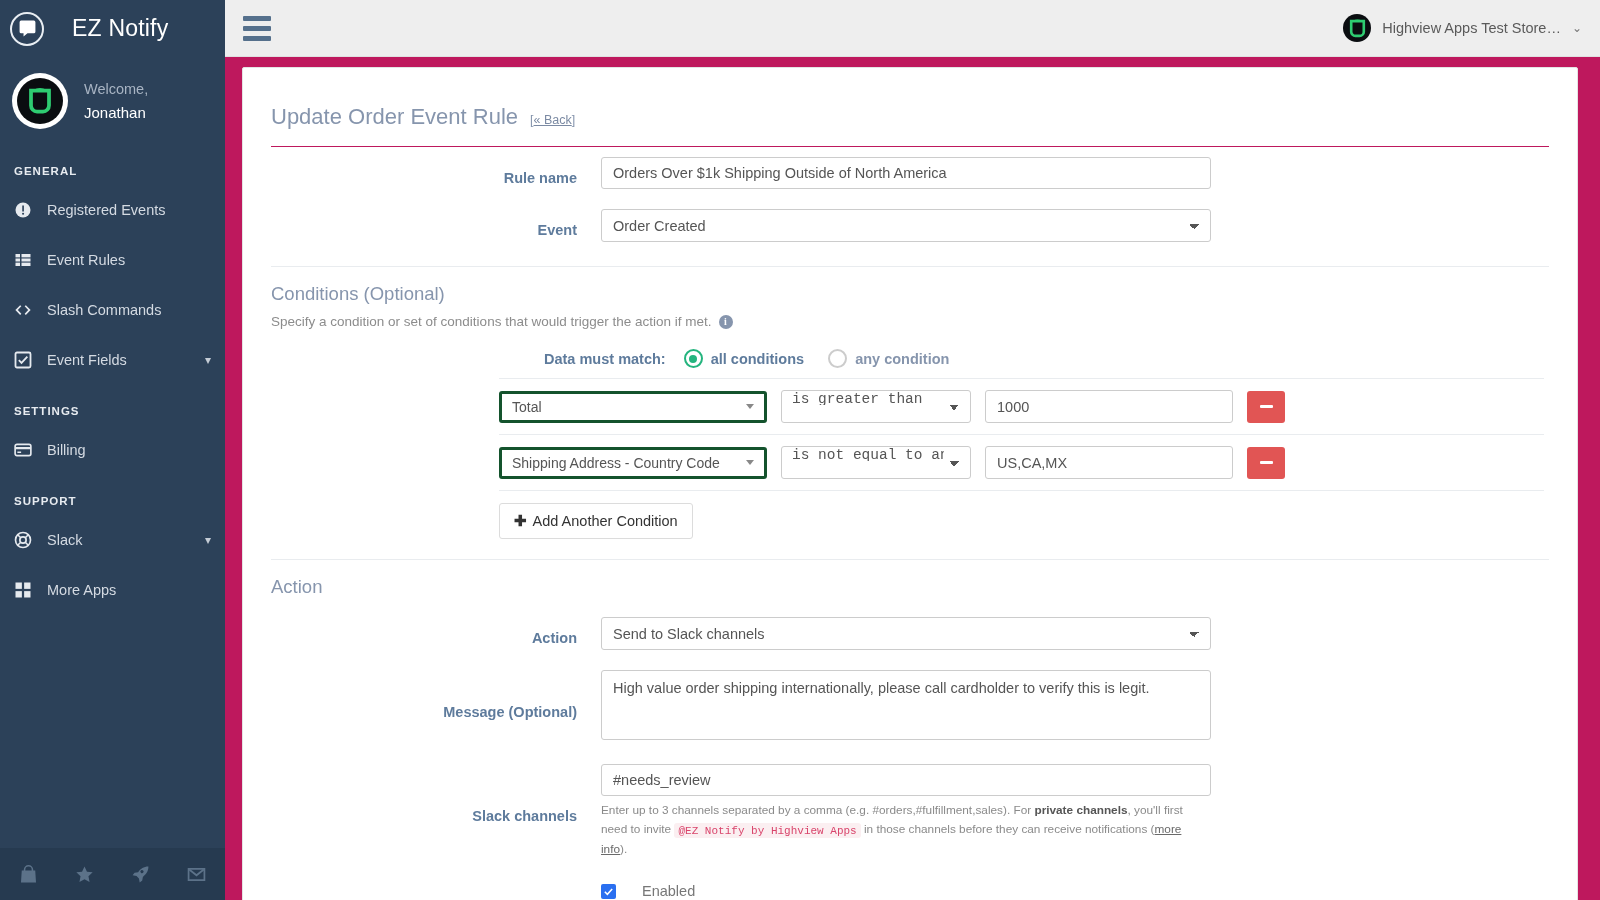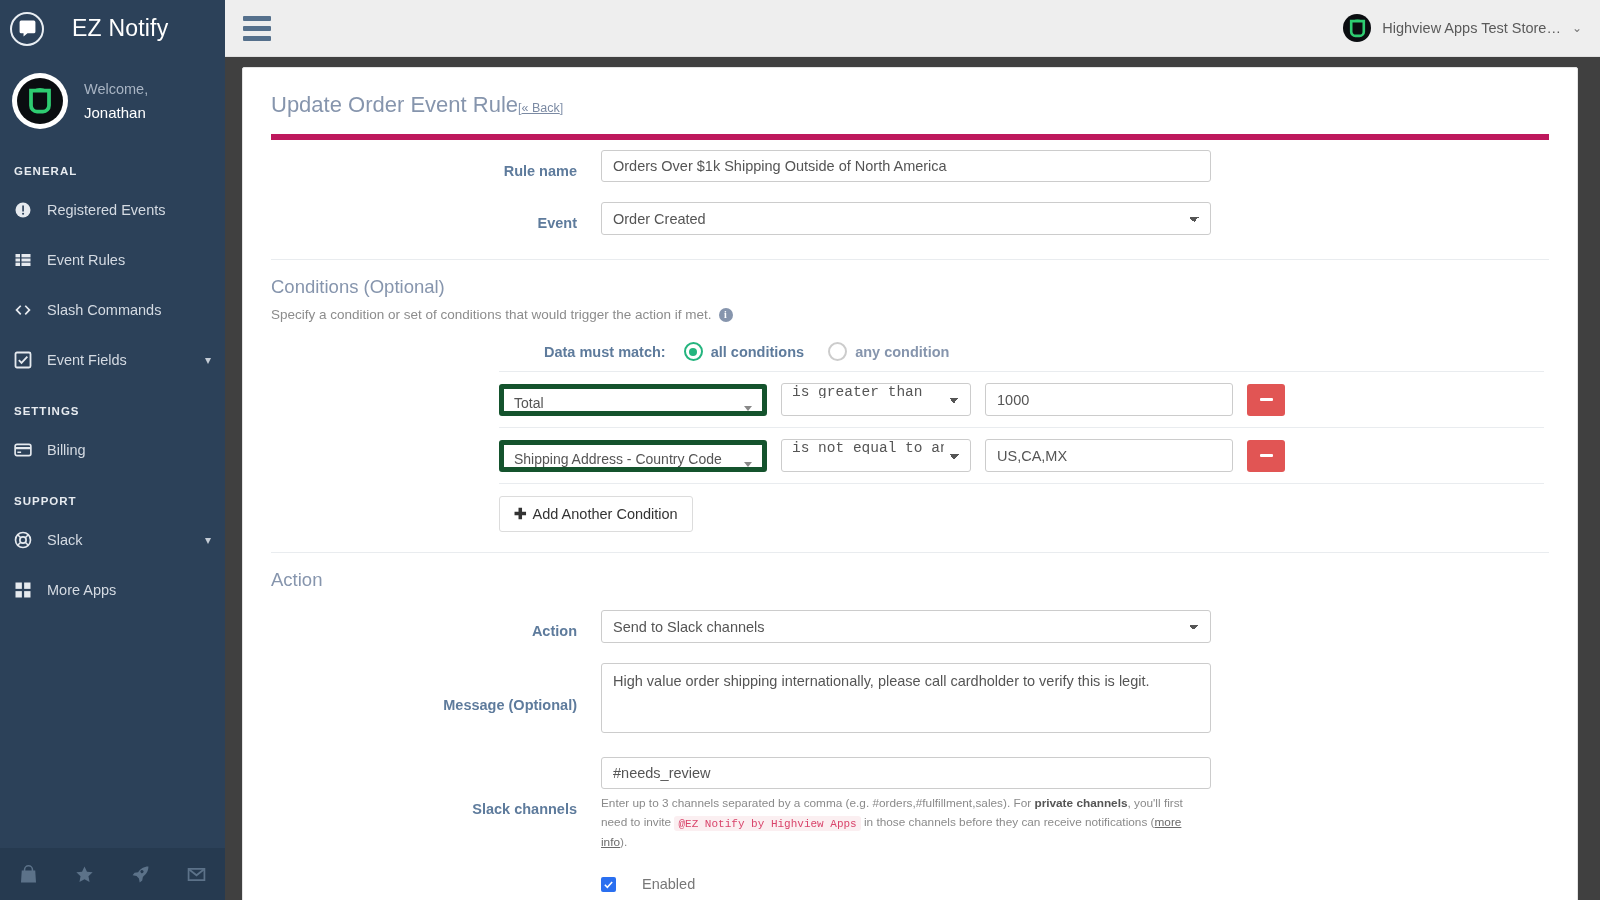--- a/index.html
+++ b/index.html
@@ -76,21 +76,21 @@
     background: #263a50;
     display: flex; align-items: center;
   }
   .footer-btn {
     flex: 1; display: flex; align-items: center; justify-content: center;
     cursor: pointer;
   }
   .footer-btn svg { width: 19px; height: 19px; fill: #5c7289; }
 
   
-  .main { flex: 1; height: 900px; position: relative; background: #404040; }
+  .main { flex: 1; height: 900px; position: relative; background: #be185d; }
   .topbar {
     height: 57px; background: #eeeeee;
     border-bottom: 1px solid #e0e0e0;
     display: flex; align-items: center;
     padding: 0 18px 0 14px;
   }
   .hamburger { width: 36px; height: 34px; display:flex; flex-direction:column;
     justify-content:center; gap:5px; cursor:pointer; padding: 0 4px; }
   .hamburger span { display:block; height: 5px; background:#55708c; border-radius:1px; }
   .topbar-right {
@@ -110,23 +110,24 @@
     overflow: hidden;
   }
   .card {
     background: #fff;
     border: 1px solid #e4e4e4;
     border-radius: 2px;
     padding: 18px 28px 26px 28px;
     min-height: 900px;
   }
   .page-head {
-    display: flex; align-items: baseline; 
+    display: flex; align-items: baseline; gap: 12px;
     padding: 6px 0 16px 0;
-    border-bottom: 6px solid #be185d;
+    border-bottom: 1px solid #be185d;
+    margin-top: 12px;
   }
   .page-title { font-size: 22px; color: #8695ad; font-weight: 400; }
   .back-wrap { font-size: 12.5px; color: #8695ad; }
   .back-link { color: #7b8aa3; text-decoration: underline; cursor:pointer; }
 
   .form-row { display: flex; align-items: center; padding: 10px 0; }
   .form-label {
     width: 330px; min-width: 330px; text-align: right;
     padding-right: 24px; padding-top: 9px;
     font-size: 14.5px; font-weight: bold; color: #5e7b9c;
@@ -191,22 +192,22 @@
 
   .cond-table { margin-left: 228px; max-width: 1045px; }
   .cond-row {
     display: flex; align-items: center; gap: 14px;
     padding: 11px 0;
     border-top: 1px solid #e9ecef;
   }
   .cond-row.first { border-top: 1px solid #e9ecef; }
   .sel-field {
     width: 268px; height: 32px;
-    border: 5px solid #14532d; border-radius: 3px;
-    background: #fff; display: flex; align-items: flex-end;
+    border: 3px solid #14532d; border-radius: 3px;
+    background: #fff; display: flex; align-items: center;
     padding: 0 10px; font-size: 14px; color: #555;
     cursor: pointer;
   }
   .sel-field .caret-sm {
     margin-left: auto; width: 0; height: 0;
     border-left: 4px solid transparent; border-right: 4px solid transparent;
     border-top: 5px solid #888;
   }
   .op-select {
     width: 190px; height: 33px;

